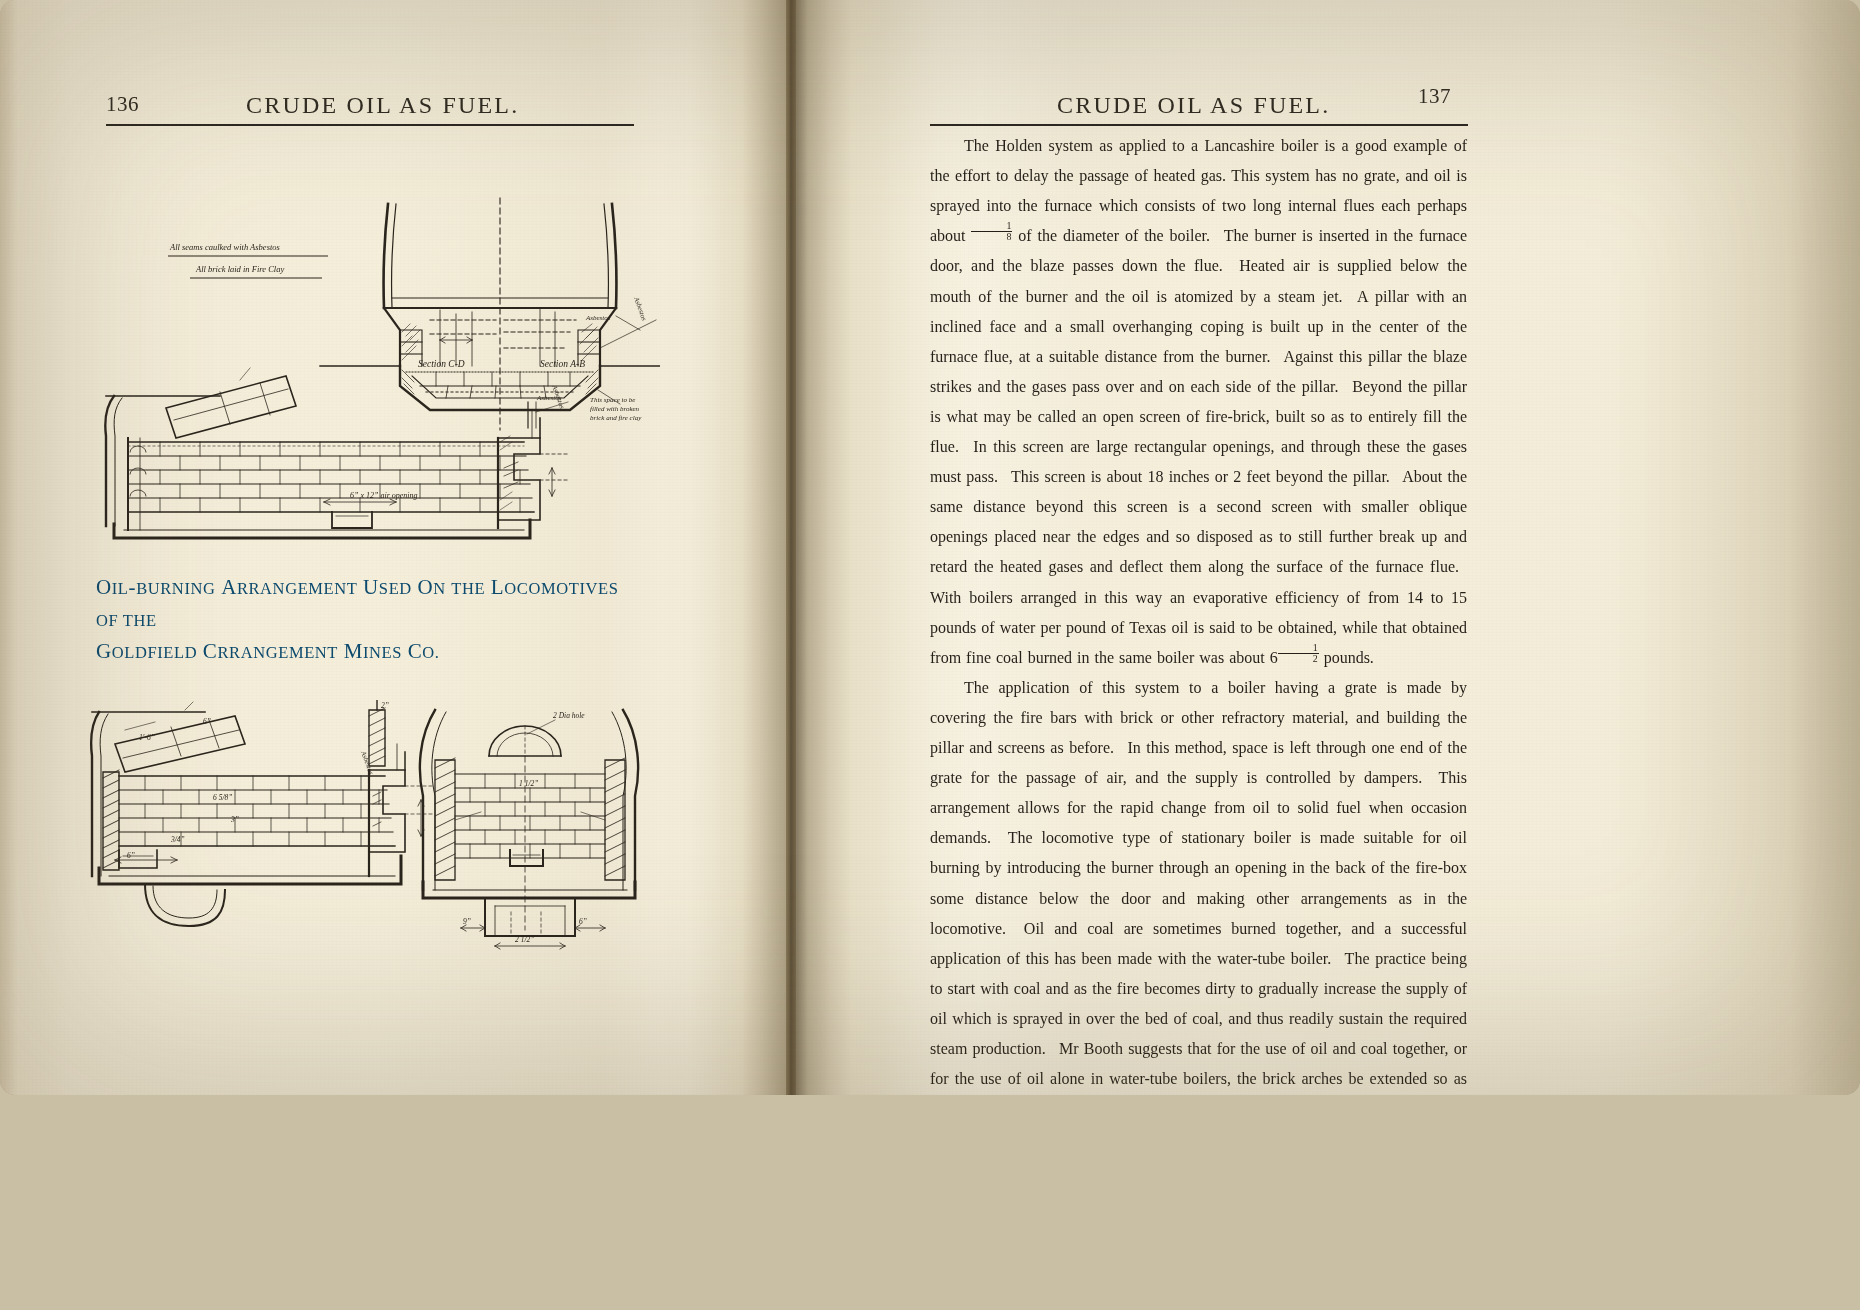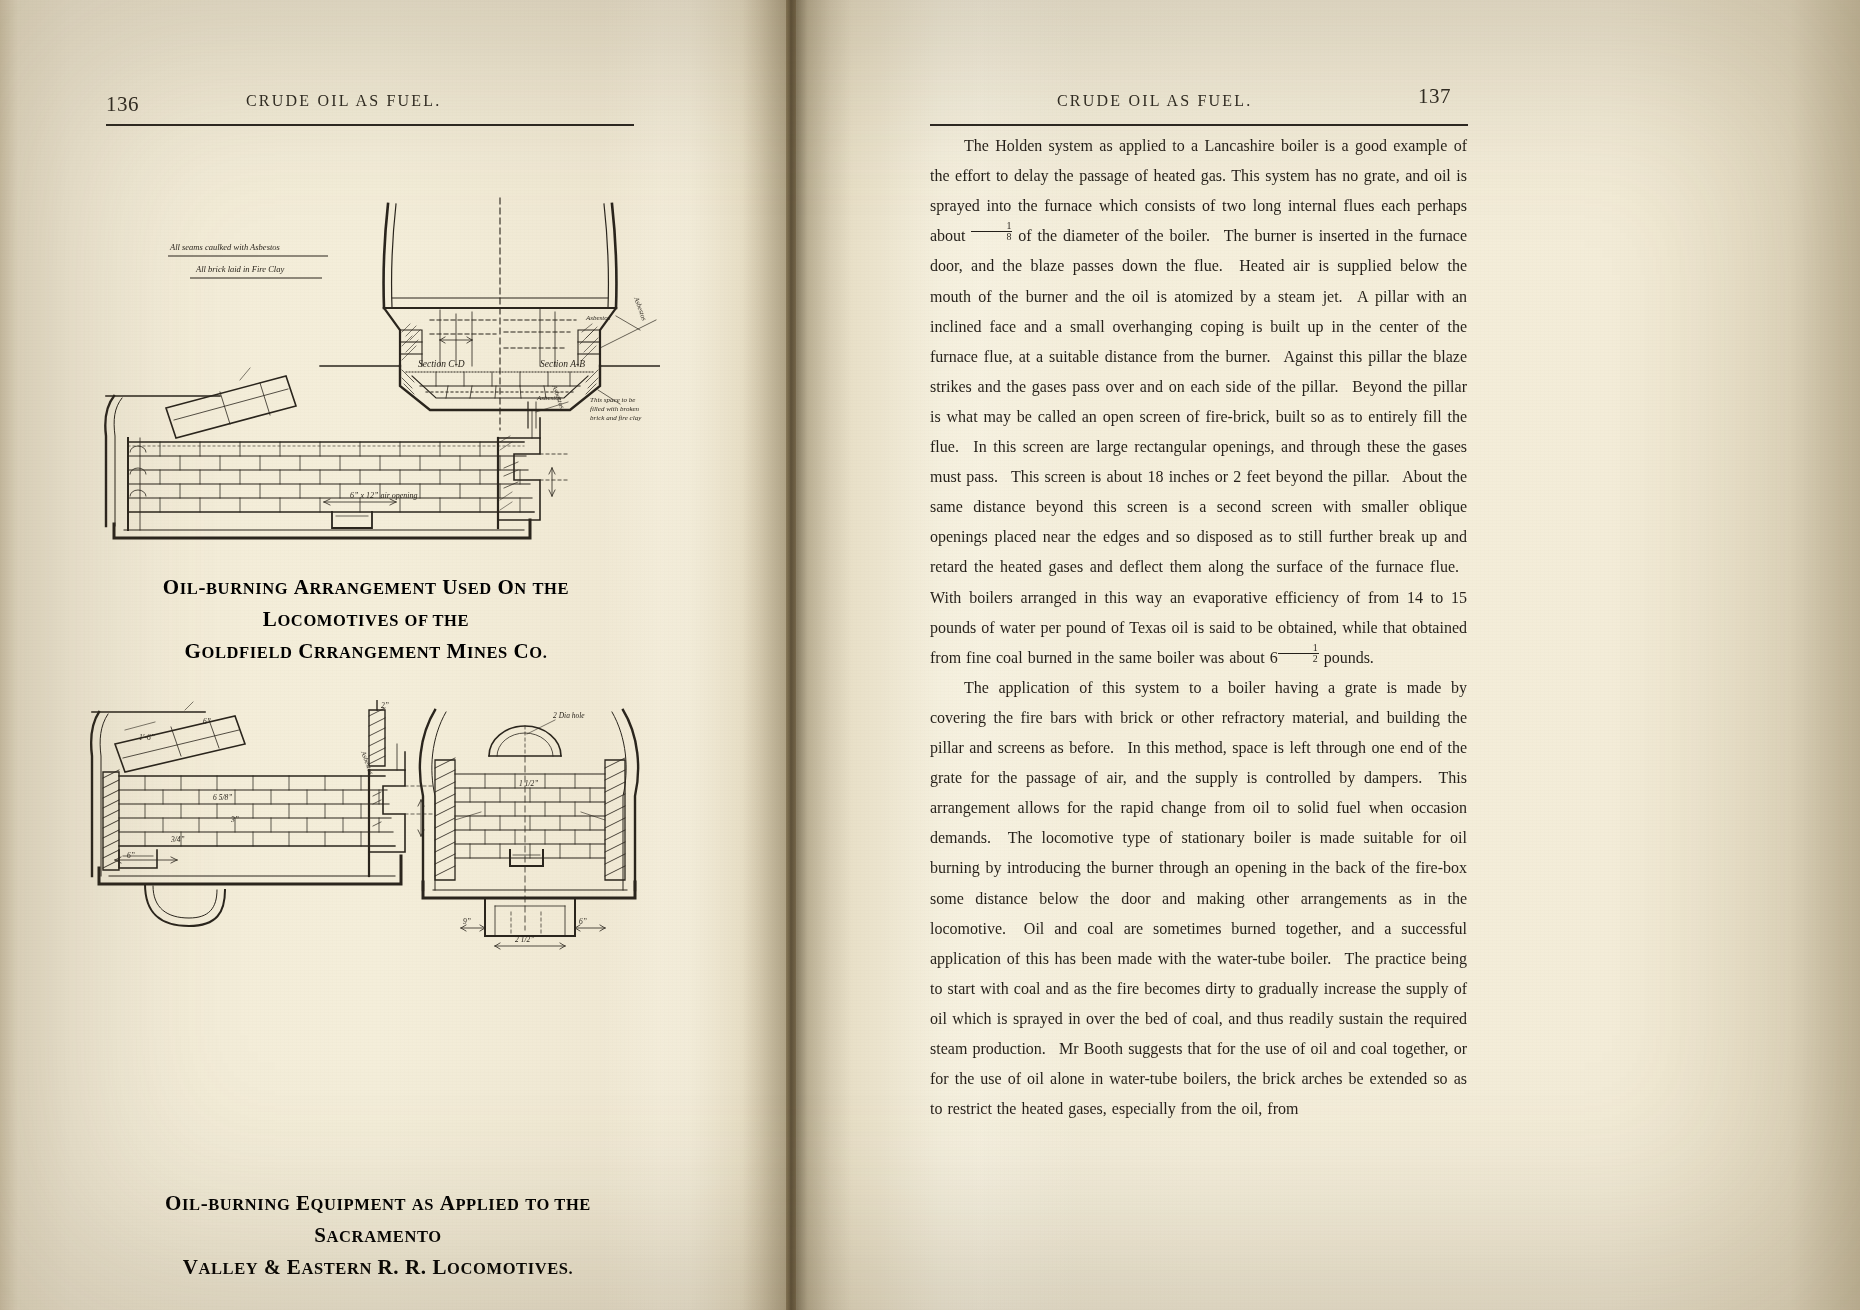--- a/index.html
+++ b/index.html
@@ -1,21 +1,21 @@
 <!DOCTYPE html>
 <html><head>
 <meta charset="utf-8">
 <style>
   html,body{margin:0;padding:0;}
   body{
     width:1860px;height:1310px;overflow:hidden;
     background:#c8bfa4;
     font-family:"Liberation Serif", serif;
   }
-  #page{position:relative;width:1860px;height:1310px;overflow:hidden;}
+  #page{position:relative;width:1860px;height:1095px;overflow:hidden;border-radius:15px;}
 
   
   .board{position:absolute;inset:0;
     background:
       radial-gradient(ellipse at 50% 40%, #d8cdb0 0%, #c3b89a 60%, #a89d80 100%);
   }
 
   
   .leaf{position:absolute;top:0;bottom:0;}
   .leaf-left{left:0;width:790px;
@@ -37,43 +37,43 @@
   .curl-a{left:600px;width:160px;background:linear-gradient(to right,rgba(255,252,240,0) 0%,rgba(255,252,240,.35) 55%,rgba(255,252,240,0) 100%);}
   .curl-b{left:880px;width:200px;background:linear-gradient(to right,rgba(255,252,240,0) 0%,rgba(255,252,240,.30) 50%,rgba(255,252,240,0) 100%);}
   .vignette{position:absolute;inset:0;pointer-events:none;
     box-shadow:inset 0 0 180px 60px rgba(90,72,44,0.22);}
   .grain{position:absolute;inset:0;pointer-events:none;opacity:.12;
     background-image:
       repeating-linear-gradient(0deg, rgba(120,100,60,.10) 0 1px, rgba(255,255,255,0) 1px 3px),
       repeating-linear-gradient(90deg, rgba(120,100,60,.07) 0 1px, rgba(255,255,255,0) 1px 4px);}
 
   
-  .runhead{position:absolute;font-size:16px;letter-spacing:2.2px;color:#2e2a22;}
+  .runhead{position:absolute;font-size:24px;letter-spacing:2.2px;color:#2e2a22;}
   .folio{position:absolute;font-size:21px;color:#2e2a22;letter-spacing:.5px;}
   .rule{position:absolute;height:2px;background:#2b2721;}
 
   
   #bodycol{position:absolute;left:930px;top:131px;width:537px;}
   #bodycol p{
     margin:0;
     text-align:justify;
     text-align-last:left;
     font-size:16px;
     line-height:30.1px;
     color:#241f19;
     word-spacing:1px;
   }
   #bodycol p.indent{text-indent:34px;}
   .frac{display:inline-block;font-size:.62em;line-height:1;vertical-align:.12em;text-align:center;}
   .frac .n{display:block;border-bottom:1px solid #241f19;padding:0 1px;}
   .frac .d{display:block;padding:0 1px;}
 
   
-  .caption{position:absolute;text-align:center;color:#000000;
-    font-size:20px;letter-spacing:.6px;line-height:31px;font-weight:bold;}
+  .caption{position:absolute;text-align:left;color:#0c4a6e;
+    font-size:20px;letter-spacing:.6px;line-height:31px;}
   .caption .sc{font-size:16.5px;}
   .caption .big{font-size:21px;}
 
   
   .figbox{position:absolute;}
   .figbox svg{display:block;}
   .ann{font-family:"Liberation Serif", serif;font-style:italic;}
 </style>
 </head>
 <body>

